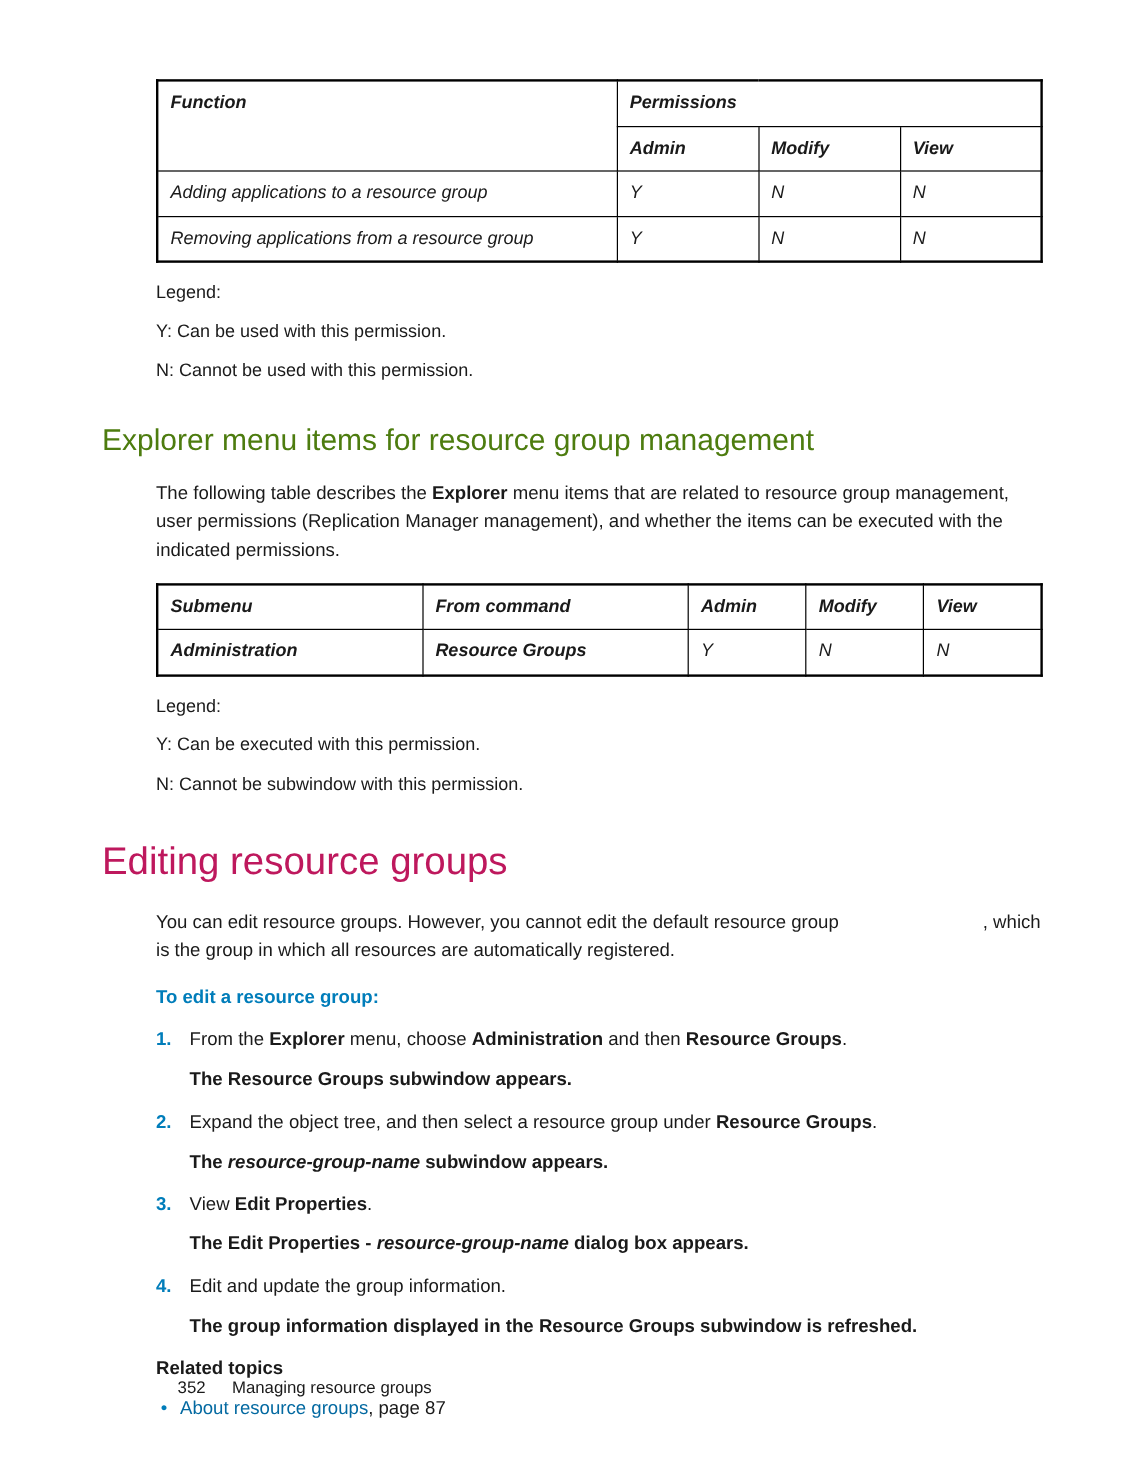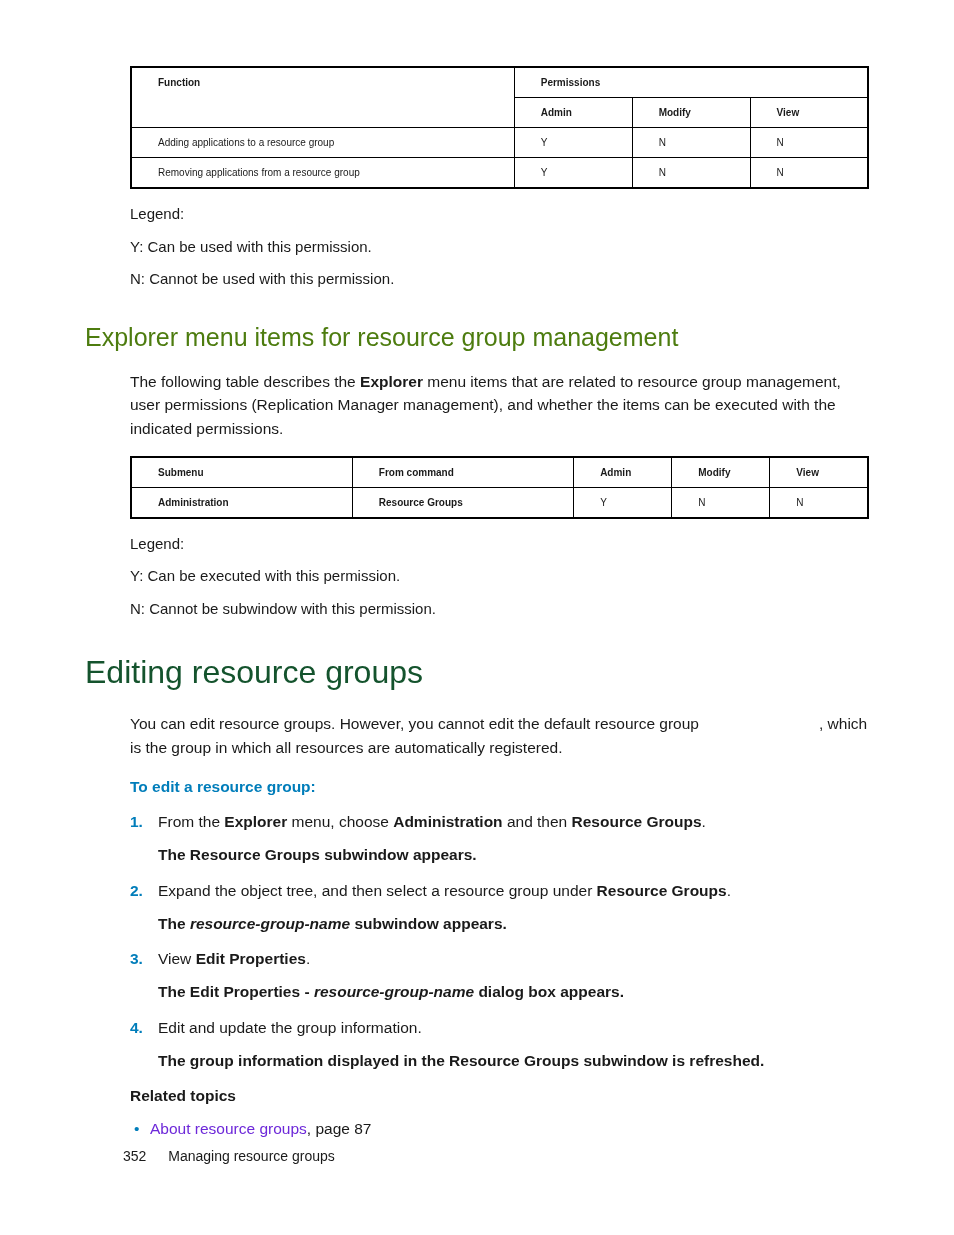--- a/index.html
+++ b/index.html
@@ -18,58 +18,59 @@
     .indent { margin-left: 45px; }
 
     table {
       border-collapse: collapse;
       width: 100%;
       margin-bottom: 14px;
       border: 2.5px solid #000;
     }
     th, td {
       text-align: left;
-      padding: 7px 26px;
+      padding: 7px 10px;
       border: 1px solid #000;
-      font-size: 10px;
+      font-size: 15px;
       vertical-align: top;
+      font-style: italic;
     }
     th { font-weight: 600; }
     .hdr-top th { border-bottom: 1px solid #000; }
 
     .legend { margin-left: 45px; margin-bottom: 28px; }
     .legend p { margin-bottom: 10px; font-size: 15px; }
 
     h2 {
       font-size: 25px;
       font-weight: 300;
       color: #4d7c0f;
       margin-bottom: 14px;
     }
     h1 {
       font-size: 32px;
       font-weight: 300;
-      color: #14532d;
+      color: #be185d;
       margin-bottom: 16px;
       margin-top: 28px;
     }
     .para { margin-left: 45px; margin-bottom: 16px; font-size: 15.5px; }
     .bold { font-weight: 600; }
     .italic { font-style: italic; }
     .procedure-title { color: #007dba; font-weight: 600; margin-left: 45px; margin-bottom: 12px; font-size: 15.5px; }
     ol.steps { list-style: none; margin-left: 45px; }
     ol.steps > li { margin-bottom: 12px; padding-left: 28px; position: relative; font-size: 15.5px; }
     ol.steps > li .num { position: absolute; left: 0; color: #007dba; font-weight: 600; }
     ol.steps > li .sub { margin-top: 10px; display: block; font-weight: bold; }
     .related-title { font-weight: 600; margin-left: 45px; margin-bottom: 10px; margin-top: 8px; font-size: 15.5px; }
     ul.bullets { list-style: none; margin-left: 45px; }
     ul.bullets li { padding-left: 20px; position: relative; font-size: 15.5px; }
     ul.bullets li::before { content: "•"; position: absolute; left: 4px; color: #007dba; }
-    .link { color: #6d28d9; }
-    .footer { position: absolute; bottom: 68px; left: 123px; font-size: 14px; }
+    .link { color: #0369a1; }
+    .footer { position: absolute; bottom: 68px; left: 148px; font-size: 14px; }
     .footer .pg { margin-right: 18px; }
 
     .t1 col.c1 { width: 52%; }
     .t1 col.c2 { width: 16%; }
     .t1 col.c3 { width: 16%; }
     .t1 col.c4 { width: 16%; }
 
     .t2 col.c1 { width: 30%; }
     .t2 col.c2 { width: 30%; }
     .t2 col.c3 { width: 13.3%; }

